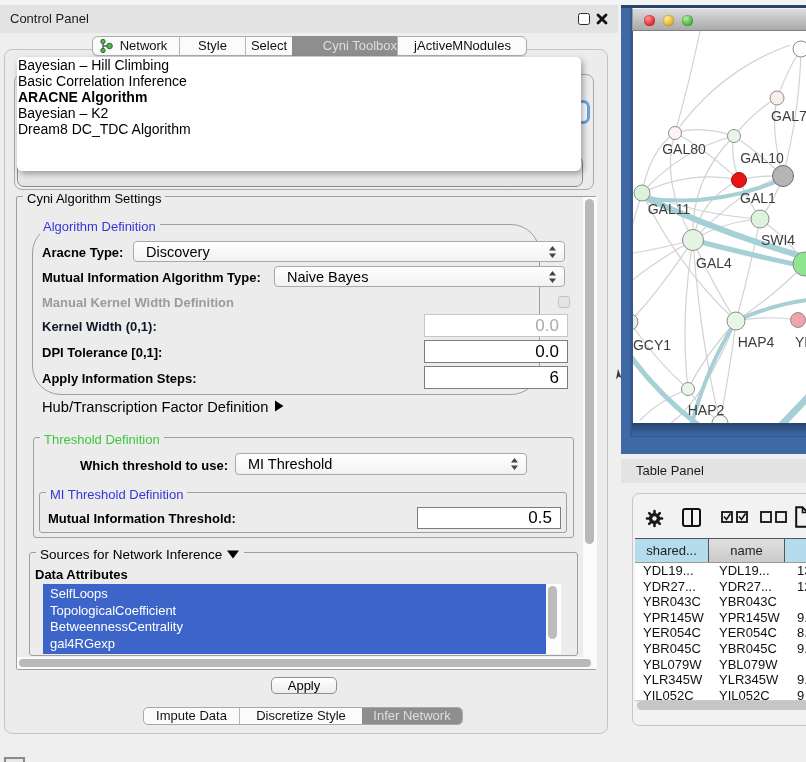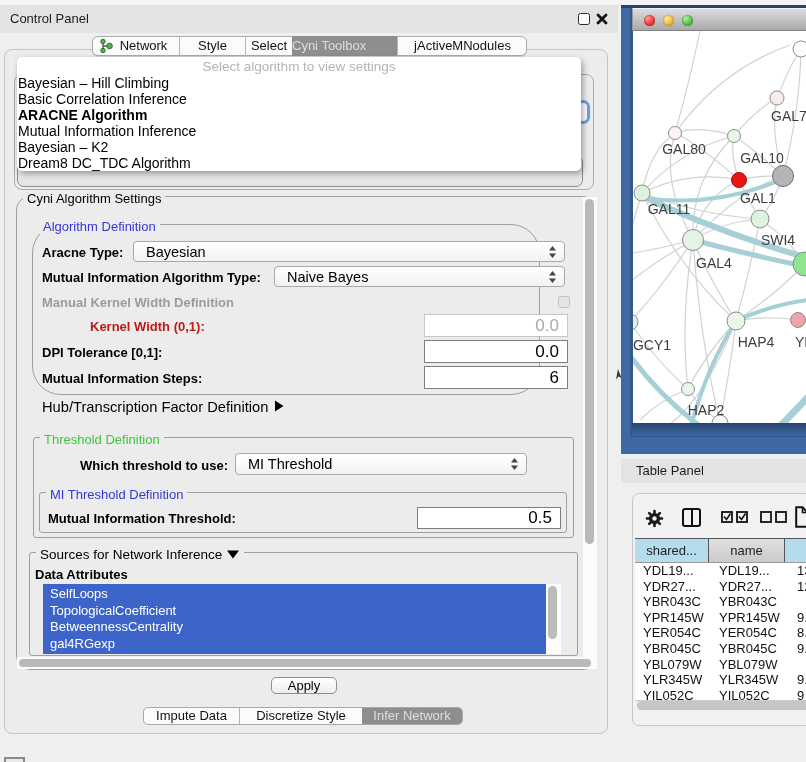--- a/index.html
+++ b/index.html
@@ -34,59 +34,59 @@
   <div style="position:absolute;left:0;top:0;width:88px;height:20px;line-height:19px;text-align:center;border-right:1px solid #b6b6b6;">
     <svg style="position:absolute;left:7px;top:2px;" width="15" height="16" viewBox="0 0 15 16">
       <path d="M4 4 L4 12 M4 8 L10 8" stroke="#5a5a5a" stroke-width="1.4" fill="none"></path>
       <circle cx="4" cy="3.5" r="2.2" fill="#51b151" stroke="#2c6e2c" stroke-width="1"></circle>
       <circle cx="10.5" cy="8" r="2.8" fill="#51b151" stroke="#2c6e2c" stroke-width="1"></circle>
       <circle cx="4" cy="12.5" r="2.2" fill="#51b151" stroke="#2c6e2c" stroke-width="1"></circle>
     </svg>
     <span style="padding-left:16px;">Network</span></div>
   <div style="position:absolute;left:88px;top:0;width:66px;height:20px;line-height:19px;text-align:center;border-right:1px solid #b6b6b6;">Style</div>
   <div style="position:absolute;left:154px;top:0;width:46px;height:20px;line-height:19px;text-align:center;">Select</div>
-  <div style="position:absolute;left:200px;top:0;width:105px;height:20px;line-height:19px;text-align:left;background:#8e8e8e;color:#dedede;">Cyni Toolbox</div>
+  <div style="position:absolute;left:200px;top:0;width:105px;height:20px;line-height:19px;text-align:right;background:#8e8e8e;color:#dedede;">Cyni Toolbox</div>
   <div style="position:absolute;left:305px;top:0;width:130px;height:20px;line-height:19px;text-align:center;border-left:1px solid #b6b6b6;border-radius:0 6px 6px 0;">jActiveMNodules</div>
 </div>
 
 <div class="abs" style="left:14px;top:74px;width:580px;height:116px;border:1px solid #ababab;border-radius:8px;"></div>
 <div class="abs" style="left:30px;top:100px;width:560px;height:24px;border:3px solid #6aa1dd;border-radius:7px;background:#fff;"></div>
 <div class="abs" style="left:17px;top:156px;width:566px;height:31px;background:linear-gradient(#f6f6f6,#e3e3e3);border:1px solid #8d8d8d;border-radius:7px;"></div>
 
-<div class="grp" style="left:16px;top:196px;width:581px;height:474px;border-radius:14px;">
+<div class="grp" style="left:16px;top:196px;width:581px;height:474px;border-radius:2px;">
   <div class="gtitle" style="color:#000;">Cyni Algorithm Settings</div>
 </div>
 <div class="grp" style="left:32px;top:224px;width:508px;height:171px;border-radius:29px;">
   <div class="gtitle" style="color:#3636d8;">Algorithm Definition</div>
 </div>
 <div class="lbl" style="left:42px;top:245px;">Aracne Type:</div>
 <div class="combo" style="left:133px;top:241px;width:432px;height:21px;">
-  <span class="ct">Bayesian</span>
+  <span class="ct">Discovery</span>
   <span class="ar">
       <svg width="9" height="14" viewBox="0 0 9 14">
         <path d="M4.5 1 L8 5.4 L1 5.4 Z M4.5 13 L8 8.6 L1 8.6 Z" fill="#444"></path>
       </svg>
     </span>
 </div>
 <div class="lbl" style="left:42px;top:270px;">Mutual Information Algorithm Type:</div>
 <div class="combo" style="left:274px;top:266px;width:291px;height:21px;">
   <span class="ct">Naive Bayes</span>
   <span class="ar">
       <svg width="9" height="14" viewBox="0 0 9 14">
         <path d="M4.5 1 L8 5.4 L1 5.4 Z M4.5 13 L8 8.6 L1 8.6 Z" fill="#444"></path>
       </svg>
     </span>
 </div>
 <div class="lbl" style="left:42px;top:295px;color:#9b9b9b;">Manual Kernel Width Definition</div>
 <div class="abs" style="left:558px;top:296px;width:12px;height:12px;border:1px solid #c2c2c2;border-radius:3px;background:#e4e4e4;"></div>
-<div class="lbl" style="left:42px;top:319px;color:#b91c1c;margin-left:48px;">Kernel Width (0,1):</div>
+<div class="lbl" style="left:42px;top:319px;color:#0f172a;">Kernel Width (0,1):</div>
 <div class="field" style="left:424px;top:314px;width:144px;height:23px;border-color:#c6c6c6;color:#a9a9a9;">0.0</div>
 <div class="lbl" style="left:42px;top:345px;">DPI Tolerance [0,1]:</div>
 <div class="field" style="left:424px;top:340px;width:144px;height:23px;">0.0</div>
-<div class="lbl" style="left:42px;top:371px;">Mutual Information Steps:</div>
+<div class="lbl" style="left:42px;top:371px;">Apply Information Steps:</div>
 <div class="field" style="left:424px;top:366px;width:144px;height:23px;">6</div>
 <div class="abs" style="left:42px;top:399px;font-size:14.7px;color:#000;">Hub/Transcription Factor Definition</div>
 <svg class="abs" style="left:273px;top:399px;" width="12" height="14" viewBox="0 0 12 14">
     <path d="M2 1.5 L10.5 7 L2 12.5 Z" fill="#000"></path>
   </svg>
 <div class="grp" style="left:33px;top:437px;width:541px;height:101px;">
   <div class="gtitle" style="color:#3cc83c;">Threshold Definition</div>
 </div>
 <div class="lbl" style="left:80px;top:458px;">Which threshold to use:</div>
 <div class="combo" style="left:235px;top:453px;width:292px;height:22px;">
@@ -305,26 +305,24 @@
         <span style="position:absolute;left:8px;">YIL052C</span>
         <span style="position:absolute;left:84px;">YIL052C</span>
         <span style="position:absolute;left:162px;">9</span>
       </div>
   </div>
 </div>
 <div class="abs" style="left:635px;top:700px;width:171px;height:11px;background:#f0f0f0;border-top:1px solid #ccc;"></div>
 <div class="abs" style="left:637px;top:701px;width:175px;height:9px;background:#c6c6c6;border-radius:5px;"></div>
 
 <div class="abs" style="left:17px;top:57px;width:564px;height:114px;background:#ffffff;border-radius:5px;box-shadow:2px 3px 6px rgba(0,0,0,0.35);">
-  <div style="text-align:center;font-size:13.5px;color:#b4b4b4;line-height:17px;padding-top:1px;">Select algorithm to view settings</div>
   <div style="font-size:14px;color:#000;padding-left:1px;line-height:16px;">
     <div>Bayesian – Hill Climbing</div>
     <div>Basic Correlation Inference</div>
     <div style="font-weight:bold;">ARACNE Algorithm</div>
-    <div>Mutual Information Inference</div>
     <div>Bayesian – K2</div>
     <div>Dream8 DC_TDC Algorithm</div>
   </div>
 </div>
 
 <svg class="abs" style="left:613px;top:369px;" width="10" height="11" viewBox="0 0 10 11">
     <path d="M5 0 L8.5 9 L5.5 7.5 L3 10.5 Z" fill="#3a3a3a"></path>
   </svg>
 
 </body></html>

